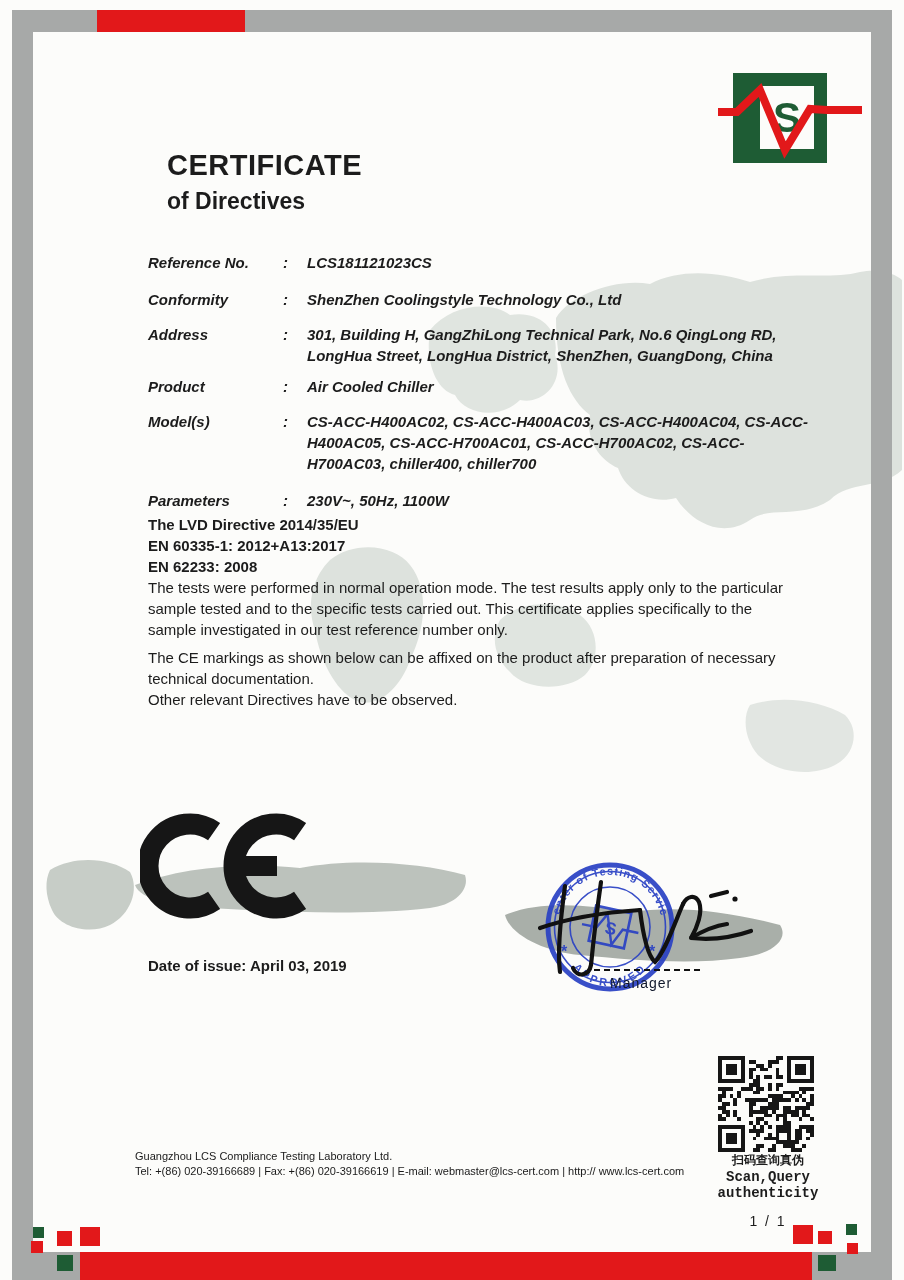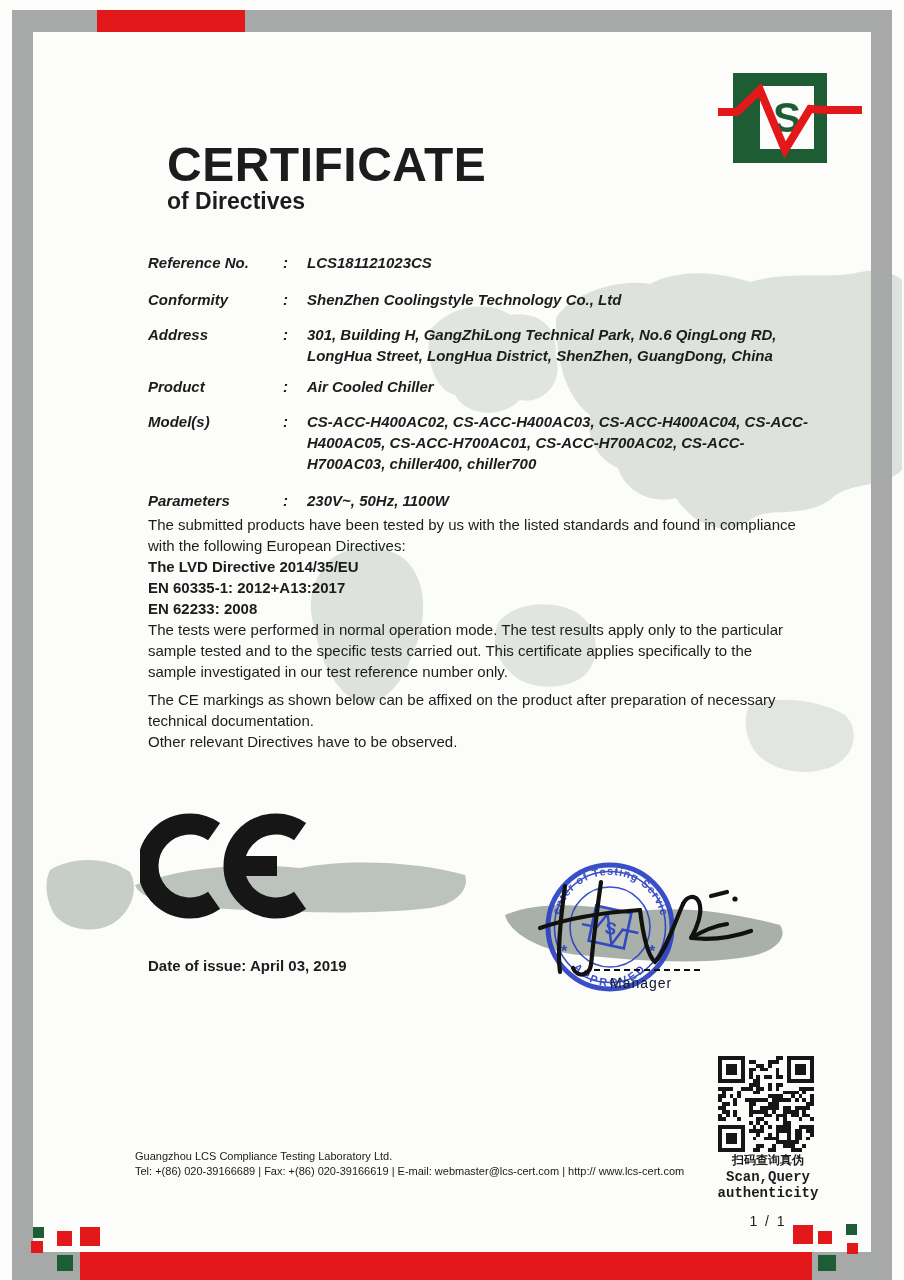--- a/index.html
+++ b/index.html
@@ -6,21 +6,21 @@
   .page {
     position:relative; width:904px; height:1280px;
     background:#fcfcfa; overflow:hidden;
     font-family:"Liberation Sans", sans-serif; color:#1c1c1c;
   }
   .abs { position:absolute; }
   .frame { background:#a7a9a8; }
   .accent-red { background:#e2181a; }
   .sq-red { background:#e2181a; }
   .sq-green { background:#1e5c34; }
-  .title { font-size:48px; font-weight:bold; letter-spacing:0.5px; line-height:38px; }
+  .title { font-size:29px; font-weight:bold; letter-spacing:0.5px; line-height:38px; }
   .subtitle { font-size:23px; font-weight:bold; line-height:26px; }
   .fields { width:700px; }
   .frow { display:flex; font-weight:bold; font-size:15px; line-height:21px; }
   .flabel { width:135px; }
   .fcolon { width:24px; }
   .fvalue { width:505px; }
   .bodytext { width:652px; font-size:15px; line-height:21px; }
   .bodytext p { margin:0; }
   .b { font-weight:bold; }
   .mb12 { margin-bottom:12px; } .mb7 { margin-bottom:7px; } .mb5 { margin-bottom:5px; }
@@ -105,21 +105,20 @@
       <div class="fvalue">CS-ACC-H400AC02, CS-ACC-H400AC03, CS-ACC-H400AC04, CS-ACC-H400AC05, CS-ACC-H700AC01, CS-ACC-H700AC02, CS-ACC-H700AC03, chiller400, chiller700</div>
     </div>
     <div class="frow">
       <div class="flabel">Parameters</div>
       <div class="fcolon">:</div>
       <div class="fvalue">230V~, 50Hz, 1100W</div>
     </div>
   </div>
 
   <div class="abs bodytext" style="left:148px; top:514px; z-index:2;">
-    <p class="mb12">The submitted products have been tested by us with the listed standards and found in compliance with the following European Directives:</p>
     <p class="b mb7">The LVD Directive 2014/35/EU</p>
     <p class="b">EN 60335-1: 2012+A13:2017</p>
     <p class="b mb7">EN 62233: 2008</p>
     <p class="mb5">The tests were performed in normal operation mode. The test results apply only to the particular sample tested and to the specific tests carried out. This certificate applies specifically to the sample investigated in our test reference number only.</p>
     <p class="mb7" style="margin-top:7px;">The CE markings as shown below can be affixed on the product after preparation of necessary technical documentation.</p>
     <p style="">Other relevant Directives have to be observed.</p>
   </div>
 
   <svg class="abs" style="left:140px; top:812px; z-index:2;" width="180" height="112" viewBox="140 812 180 112">
     <path d="M214.1,831.6 A42,42 0 1 0 214.1,900.4" fill="none" stroke="#161616" stroke-width="21"></path>

